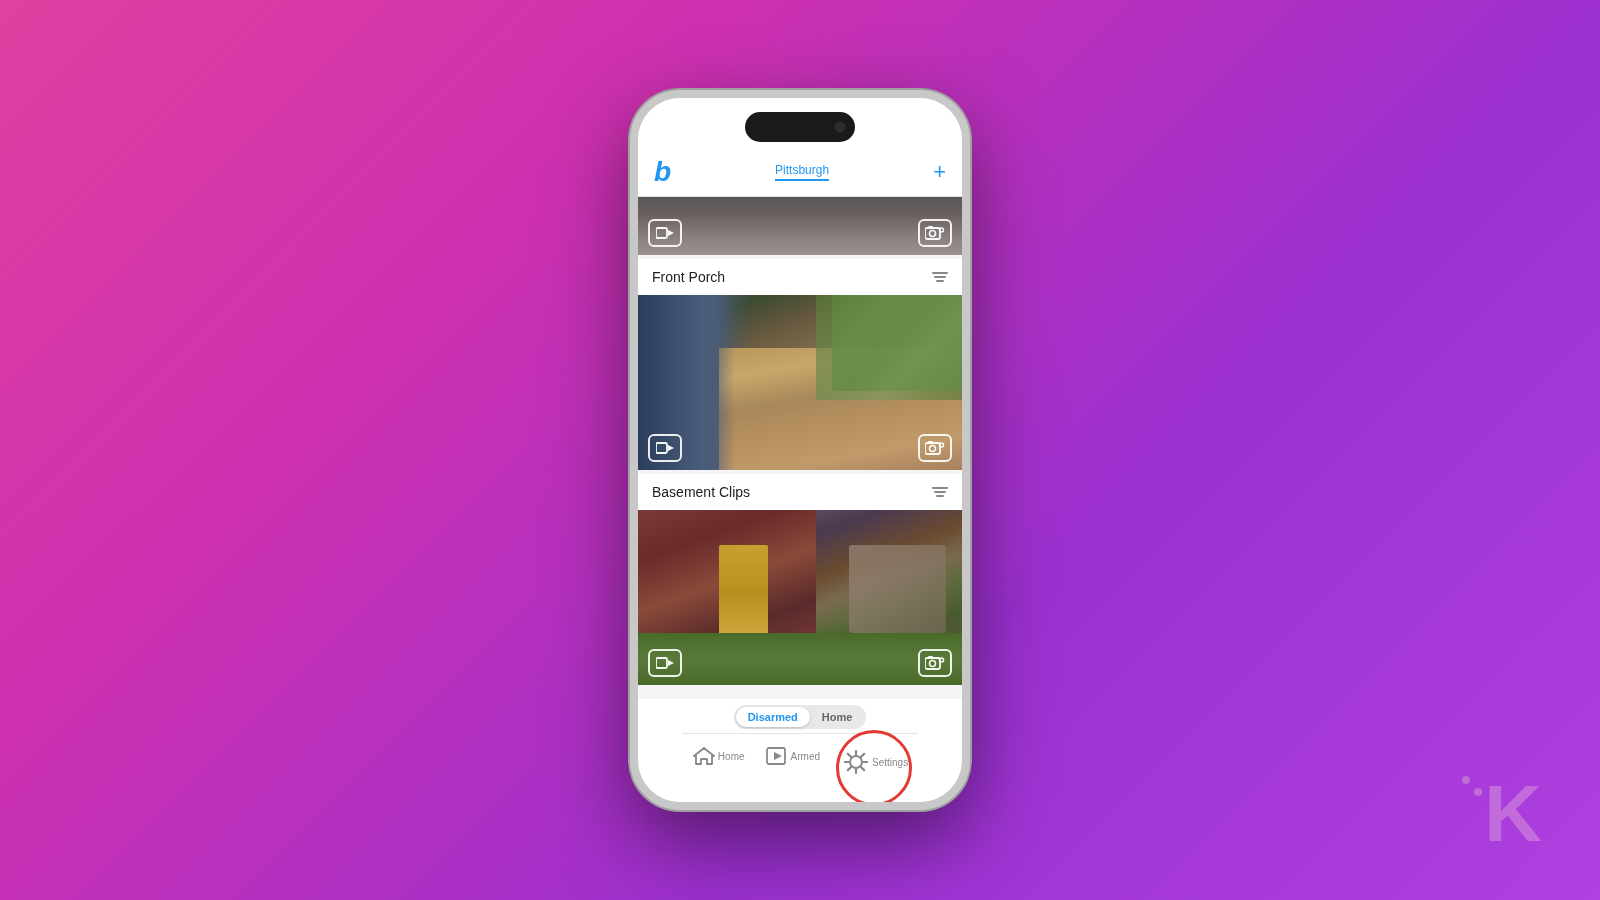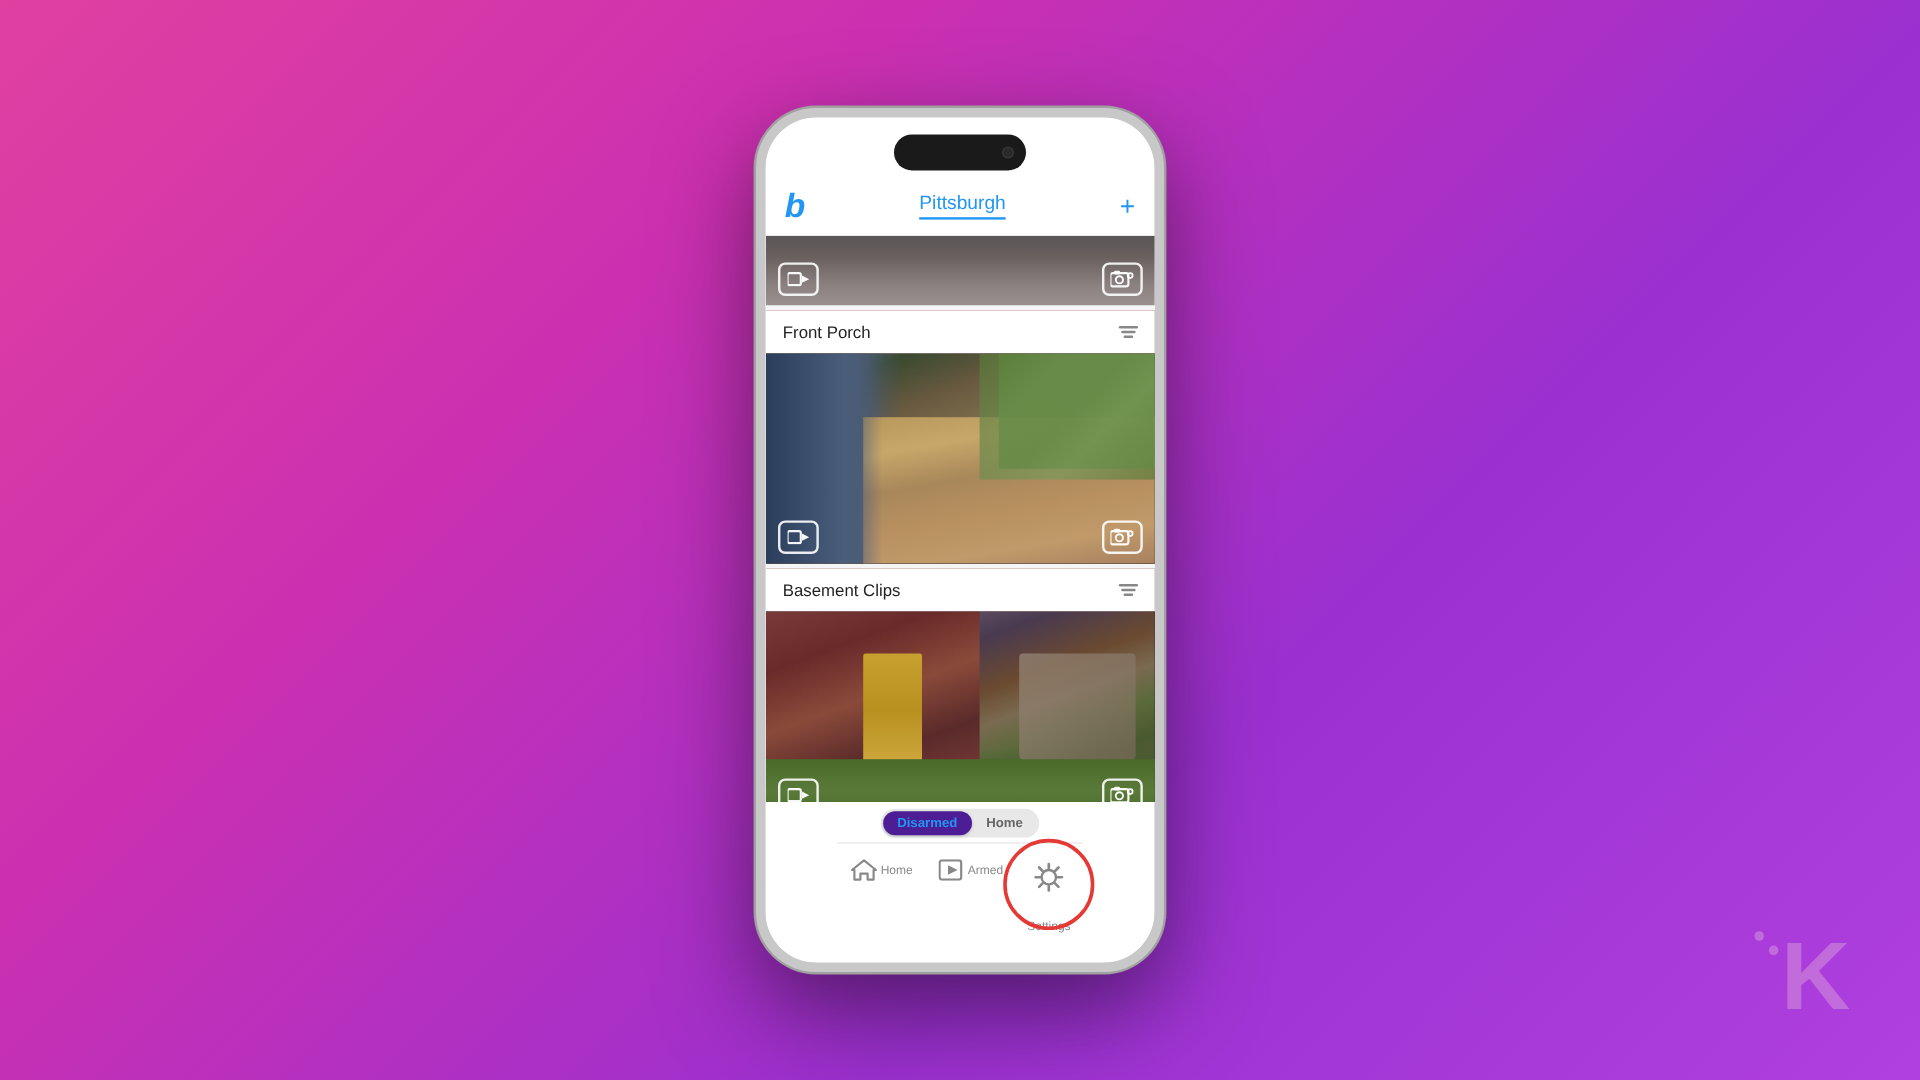--- a/index.html
+++ b/index.html
@@ -105,21 +105,21 @@
       min-height: 80px;
     }
     .header-logo {
       font-size: 28px;
       font-weight: 900;
       color: #2196F3;
       font-style: italic;
       line-height: 1;
     }
     .header-location {
-      font-size: 16px;
+      font-size: 12px;
       font-weight: 500;
       color: #2196F3;
       border-bottom: 2px solid #2196F3;
       padding-bottom: 2px;
     }
     .header-add {
       font-size: 22px;
       color: #2196F3;
       font-weight: 300;
     }
@@ -286,23 +286,23 @@
       width: 24px;
       height: 20px;
       display: flex;
       align-items: center;
       justify-content: center;
     }
 
     
     .settings-icon-container {
       display: flex;
-      flex-direction: column;
-      align-items: center;
-      gap: 20px;
+      flex-direction: row;
+      align-items: center;
+      gap: 0;
       cursor: pointer;
       position: relative;
       text-align: right;
     }
 
     
     .arm-toggle {
       display: flex;
       align-items: center;
       background: #e8e8e8;
@@ -310,21 +310,21 @@
       padding: 2px;
       gap: 0;
     }
     .arm-toggle-option {
       padding: 4px 12px;
       border-radius: 16px;
       font-size: 11px;
       font-weight: 600;
     }
     .arm-toggle-option.active {
-      background: #4c1d95;
+      background: #ffffff;
       color: #2196F3;
       box-shadow: 0 1px 3px rgba(0,0,0,0.2);
     }
     .arm-toggle-option.inactive {
       color: #666;
       background: transparent;
     }
 
     .bottom-controls {
       display: flex;

